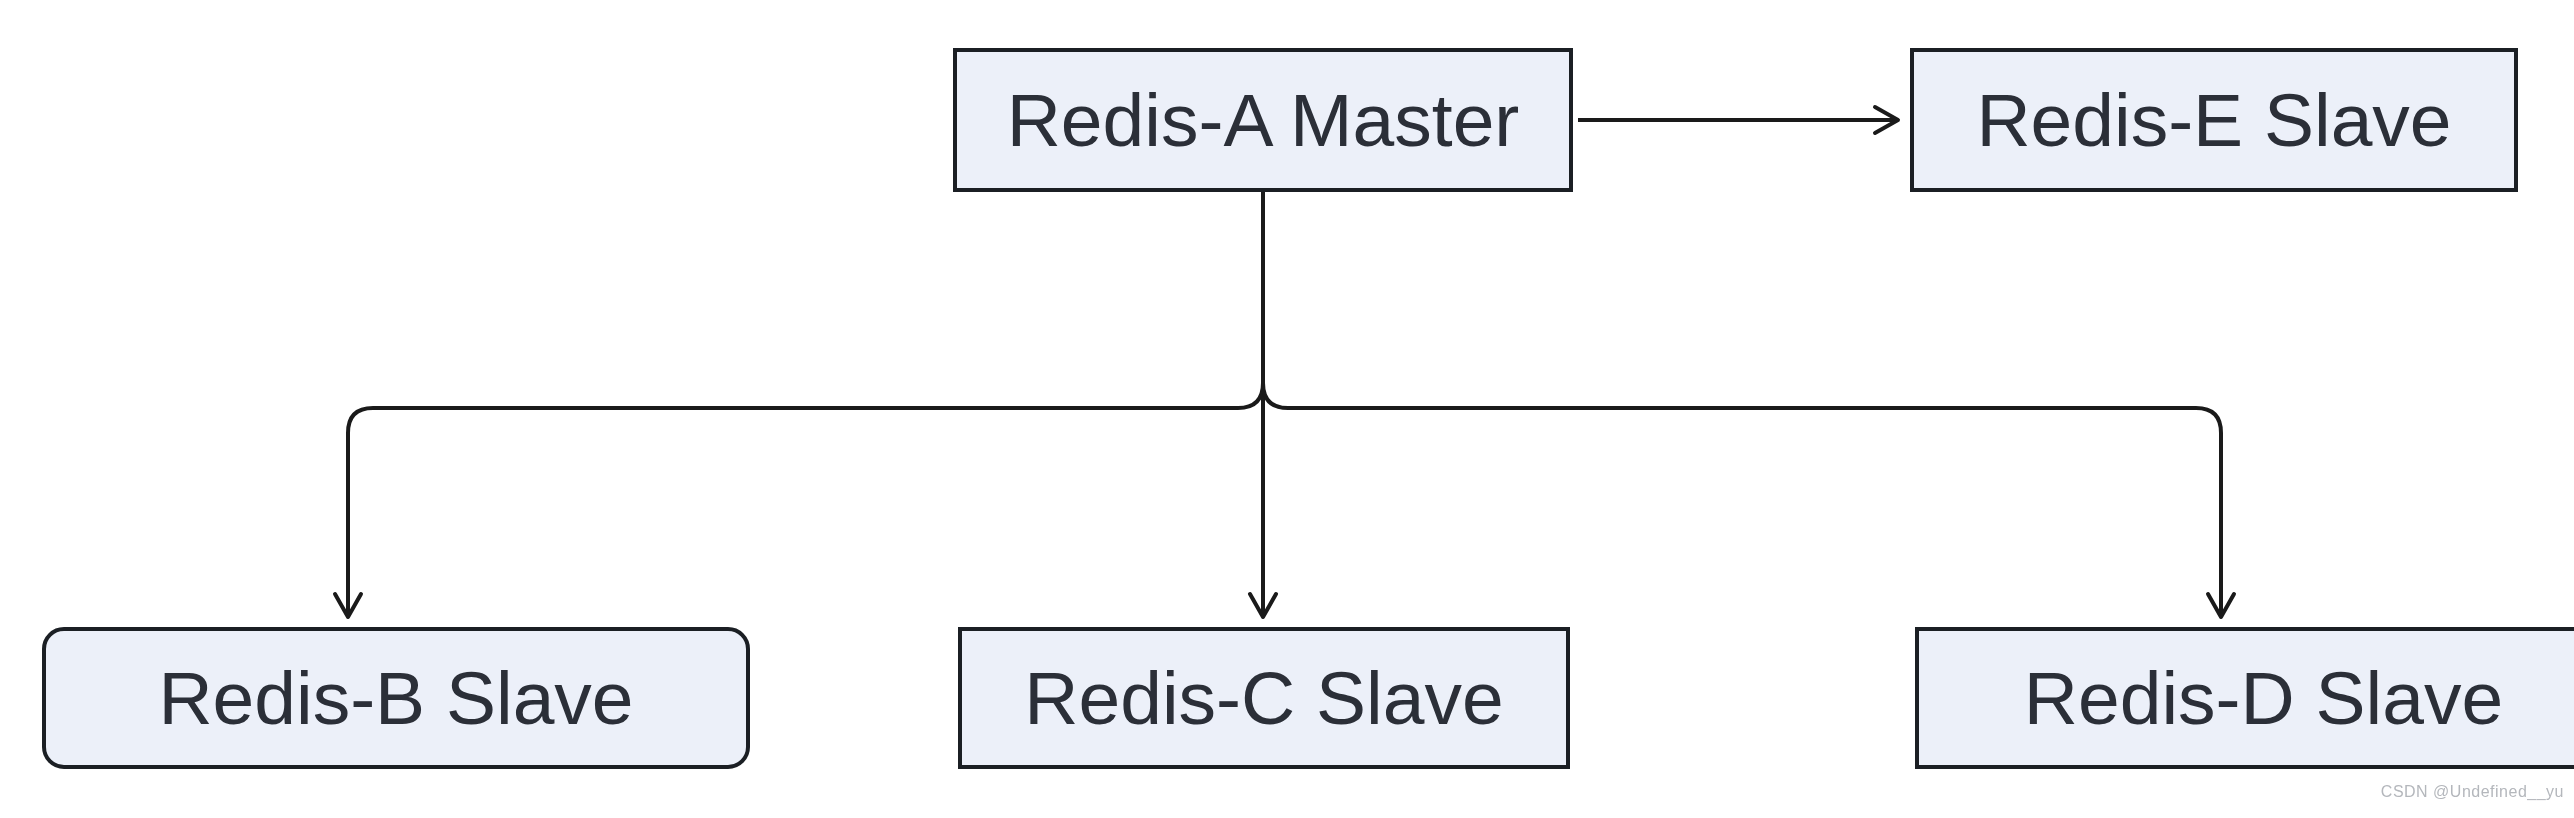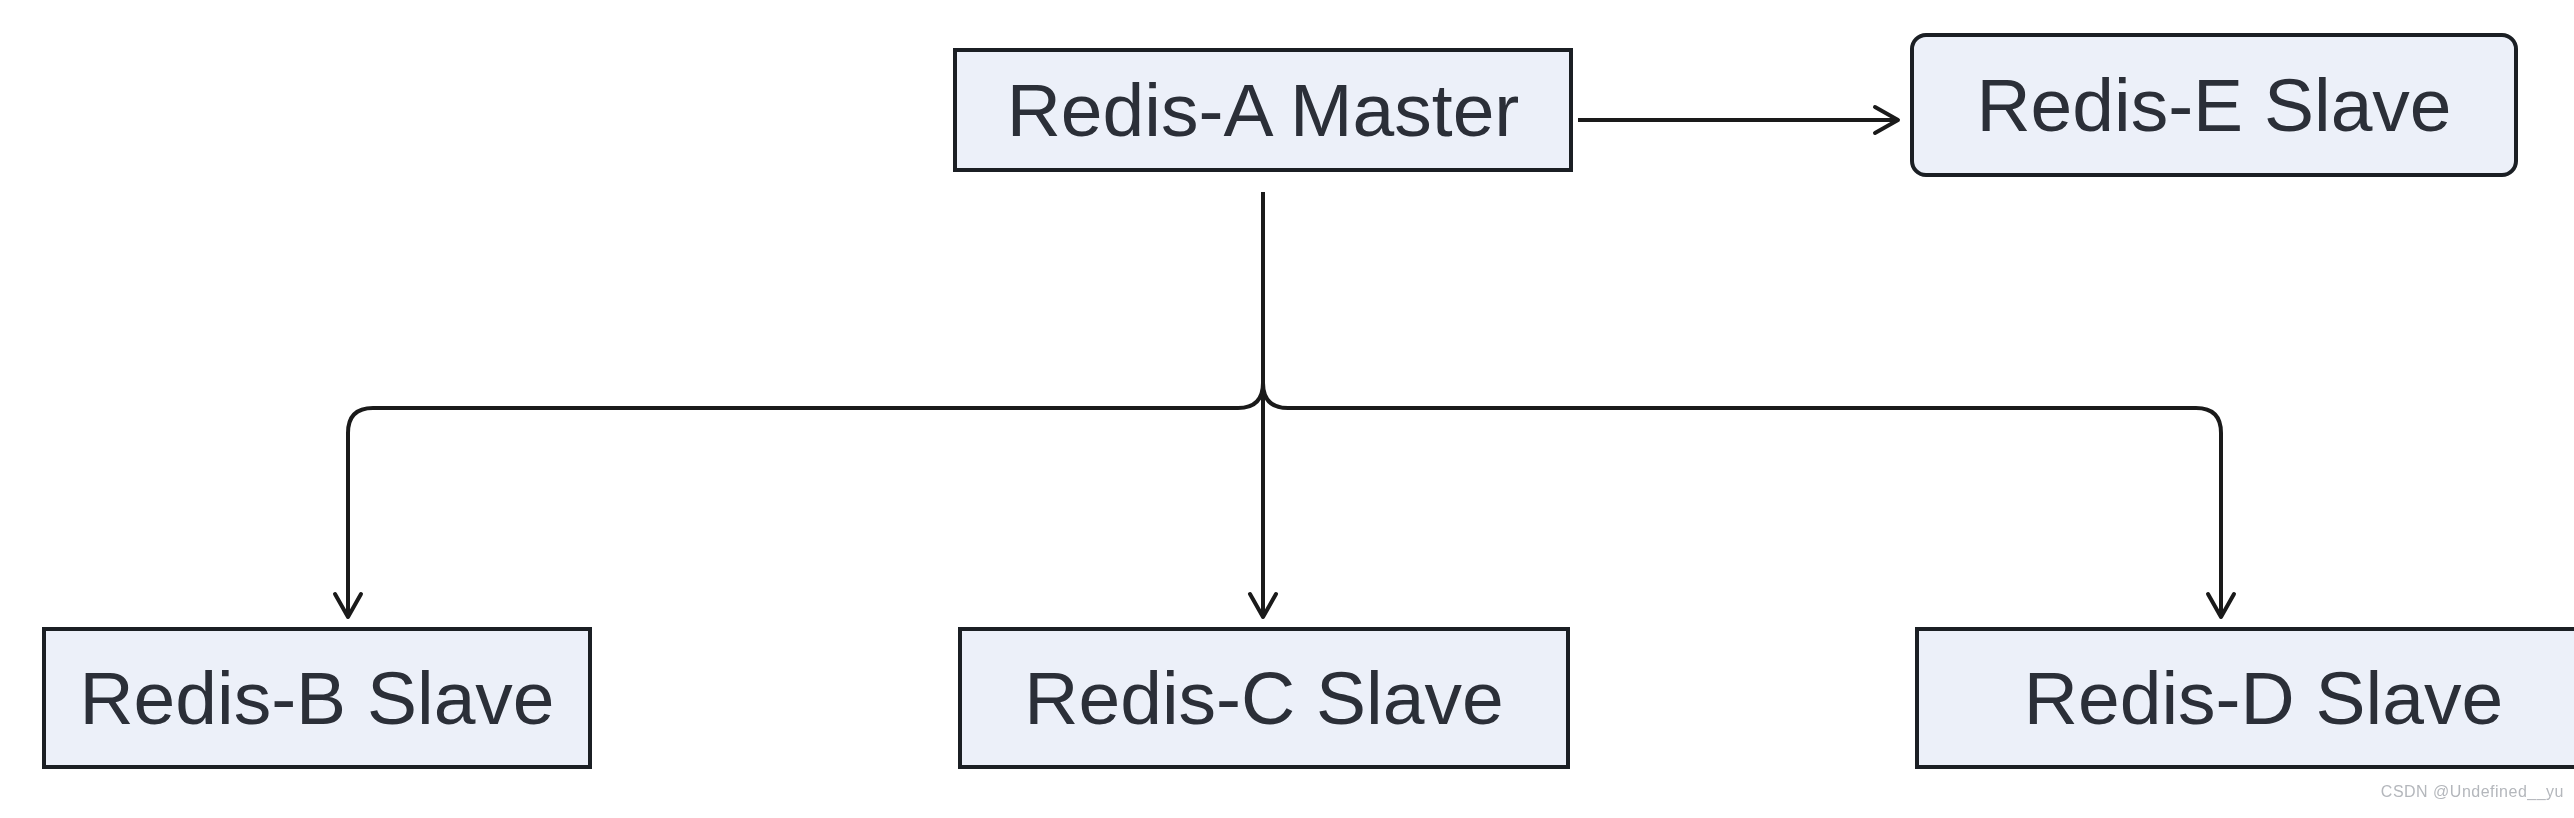--- a/index.html
+++ b/index.html
@@ -27,23 +27,23 @@
     background: #ECF0F9;
     border: 4px solid #1B1F24;
     display: flex;
     align-items: center;
     justify-content: center;
     color: #2B2F38;
     font-size: 75px;
     line-height: 1;
     white-space: nowrap;
   }
-  .node-a { left: 953px;  top: 48px;  width: 620px; height: 124px; }
-  .node-e { left: 1910px; top: 33px;  width: 608px; height: 144px; border-radius: 16px; }
-  .node-b { left: 42px;   top: 627px; width: 550px; height: 142px; }
+  .node-a { left: 953px;  top: 48px;  width: 620px; height: 144px; }
+  .node-e { left: 1910px; top: 48px;  width: 608px; height: 144px; }
+  .node-b { left: 42px;   top: 627px; width: 708px; height: 142px; border-radius: 22px; }
   .node-c { left: 958px;  top: 627px; width: 612px; height: 142px; }
   .node-d { left: 1915px; top: 627px; width: 697px; height: 142px; }
   .watermark {
     position: absolute;
     right: 10px;
     top: 783px;
     font-size: 16px;
     color: #B4B7BC;
     letter-spacing: 0.5px;
   }

